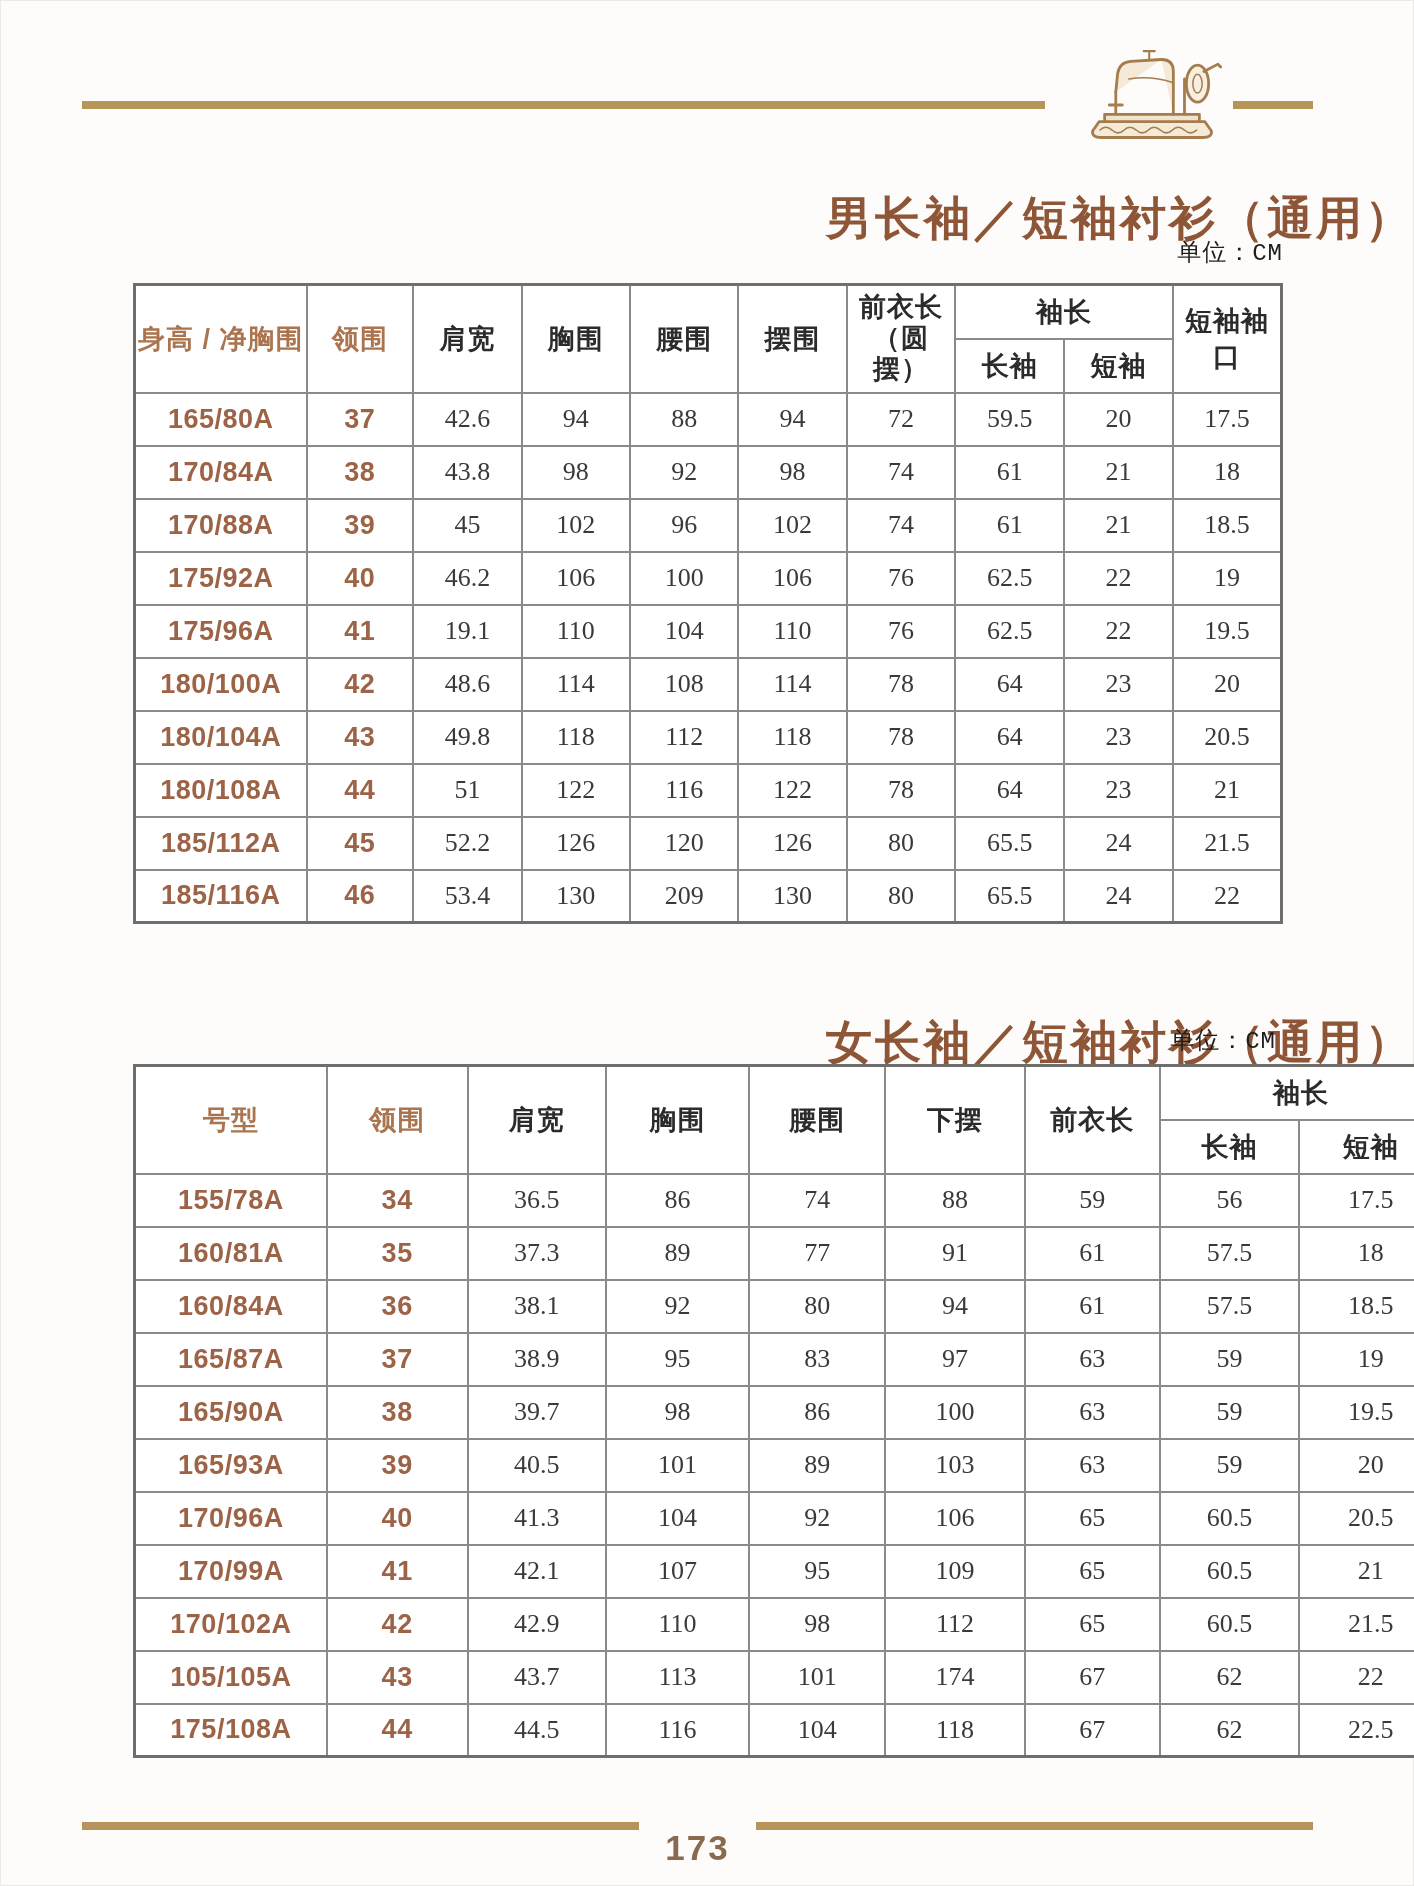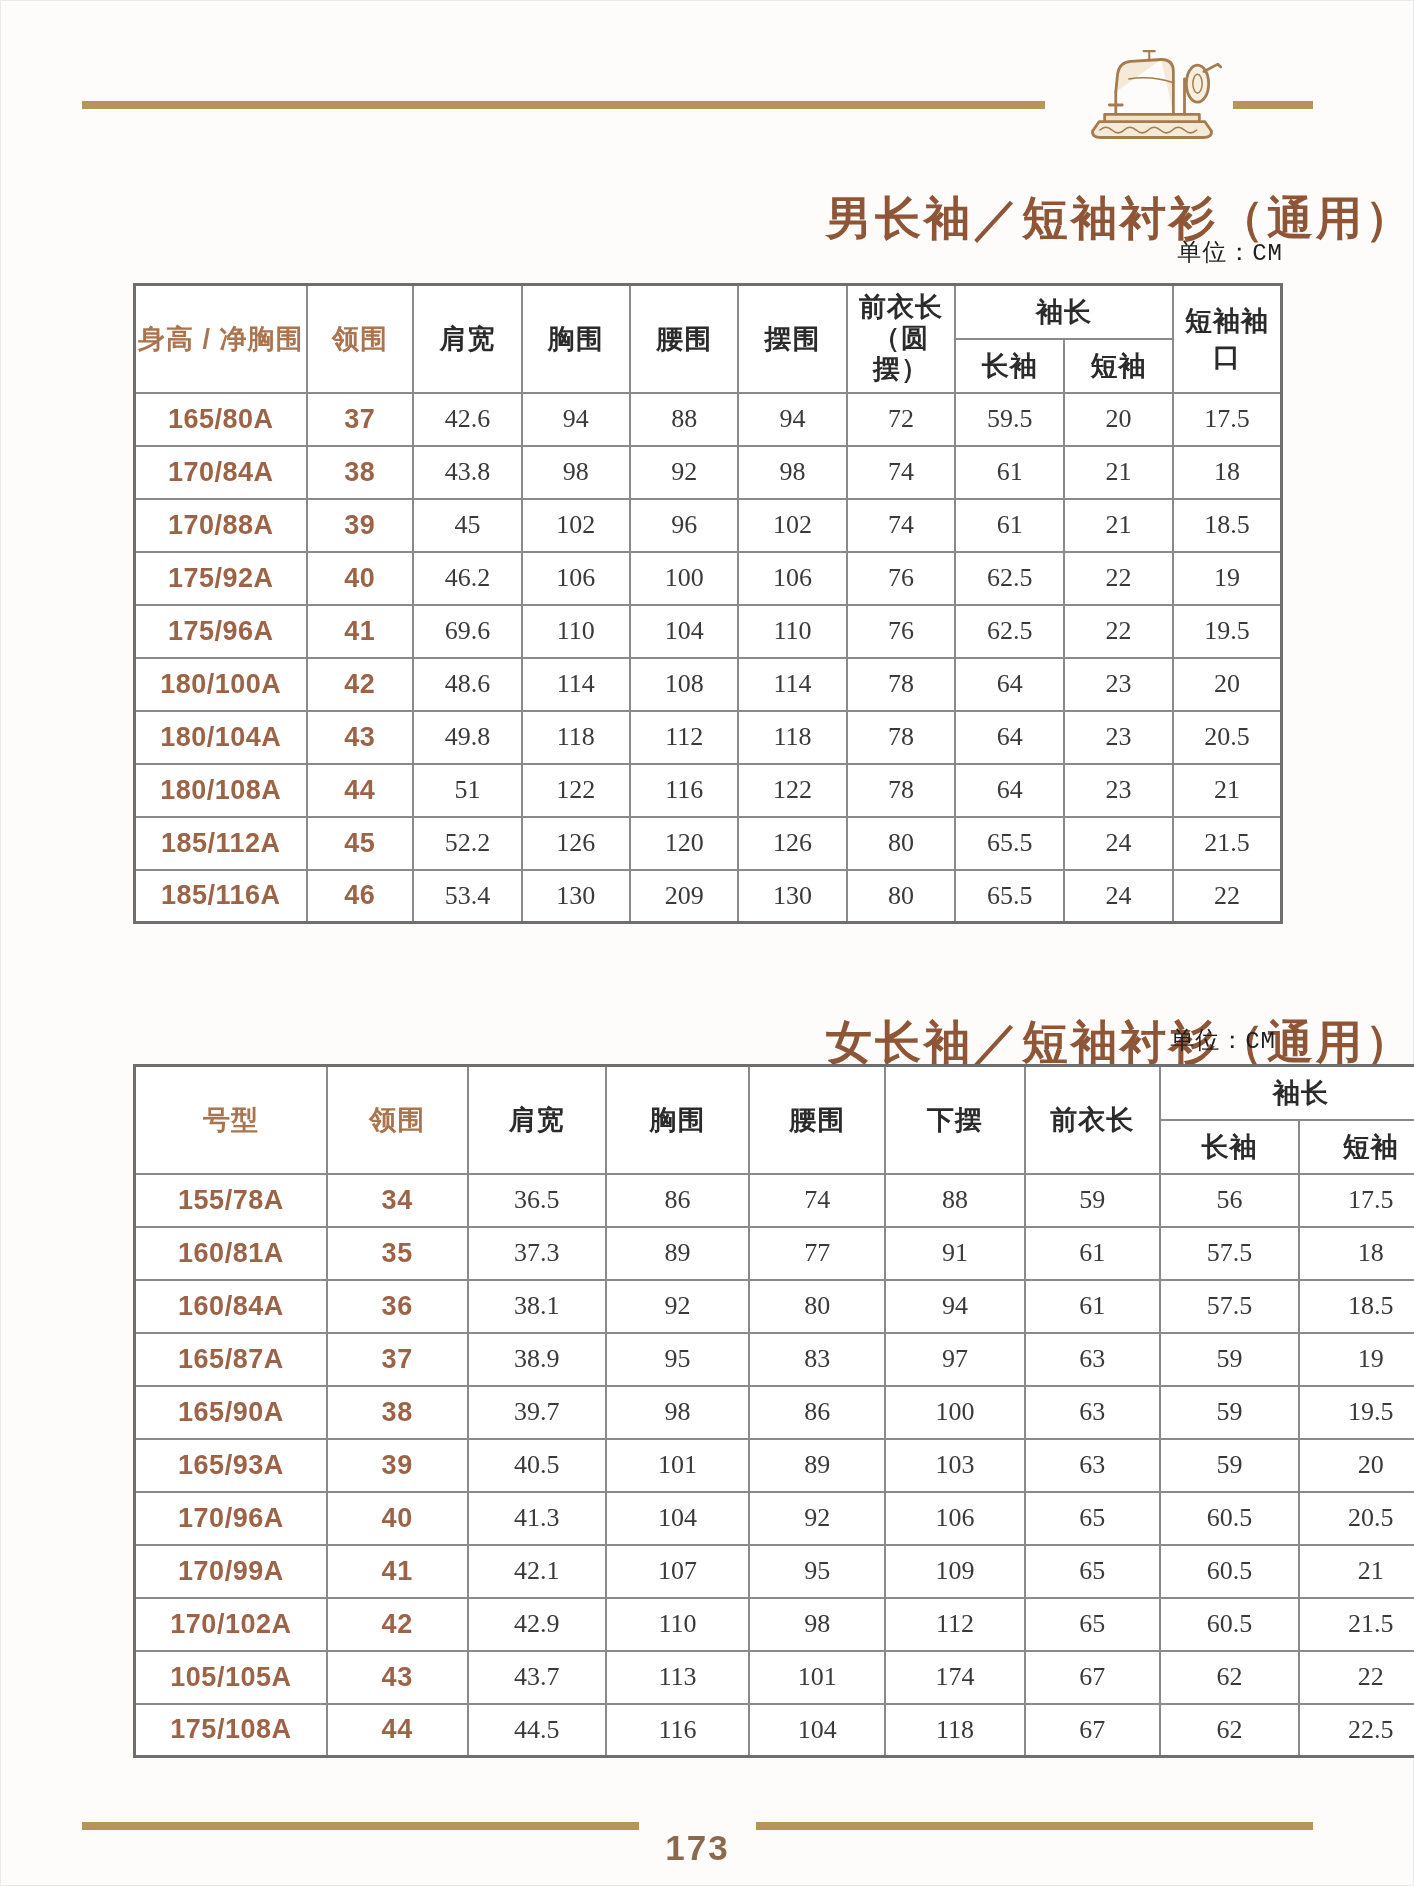--- a/index.html
+++ b/index.html
@@ -210,21 +210,21 @@
           <td class="num-cell">100</td>
           <td class="num-cell">106</td>
           <td class="num-cell">76</td>
           <td class="num-cell">62.5</td>
           <td class="num-cell">22</td>
           <td class="num-cell">19</td>
         </tr>
         <tr>
           <td class="brown-cell">175/96A</td>
           <td class="brown-cell">41</td>
-          <td class="num-cell">69.6</td>
+          <td class="num-cell">19.1</td>
           <td class="num-cell">110</td>
           <td class="num-cell">104</td>
           <td class="num-cell">110</td>
           <td class="num-cell">76</td>
           <td class="num-cell">62.5</td>
           <td class="num-cell">22</td>
           <td class="num-cell">19.5</td>
         </tr>
         <tr>
           <td class="brown-cell">180/100A</td>

